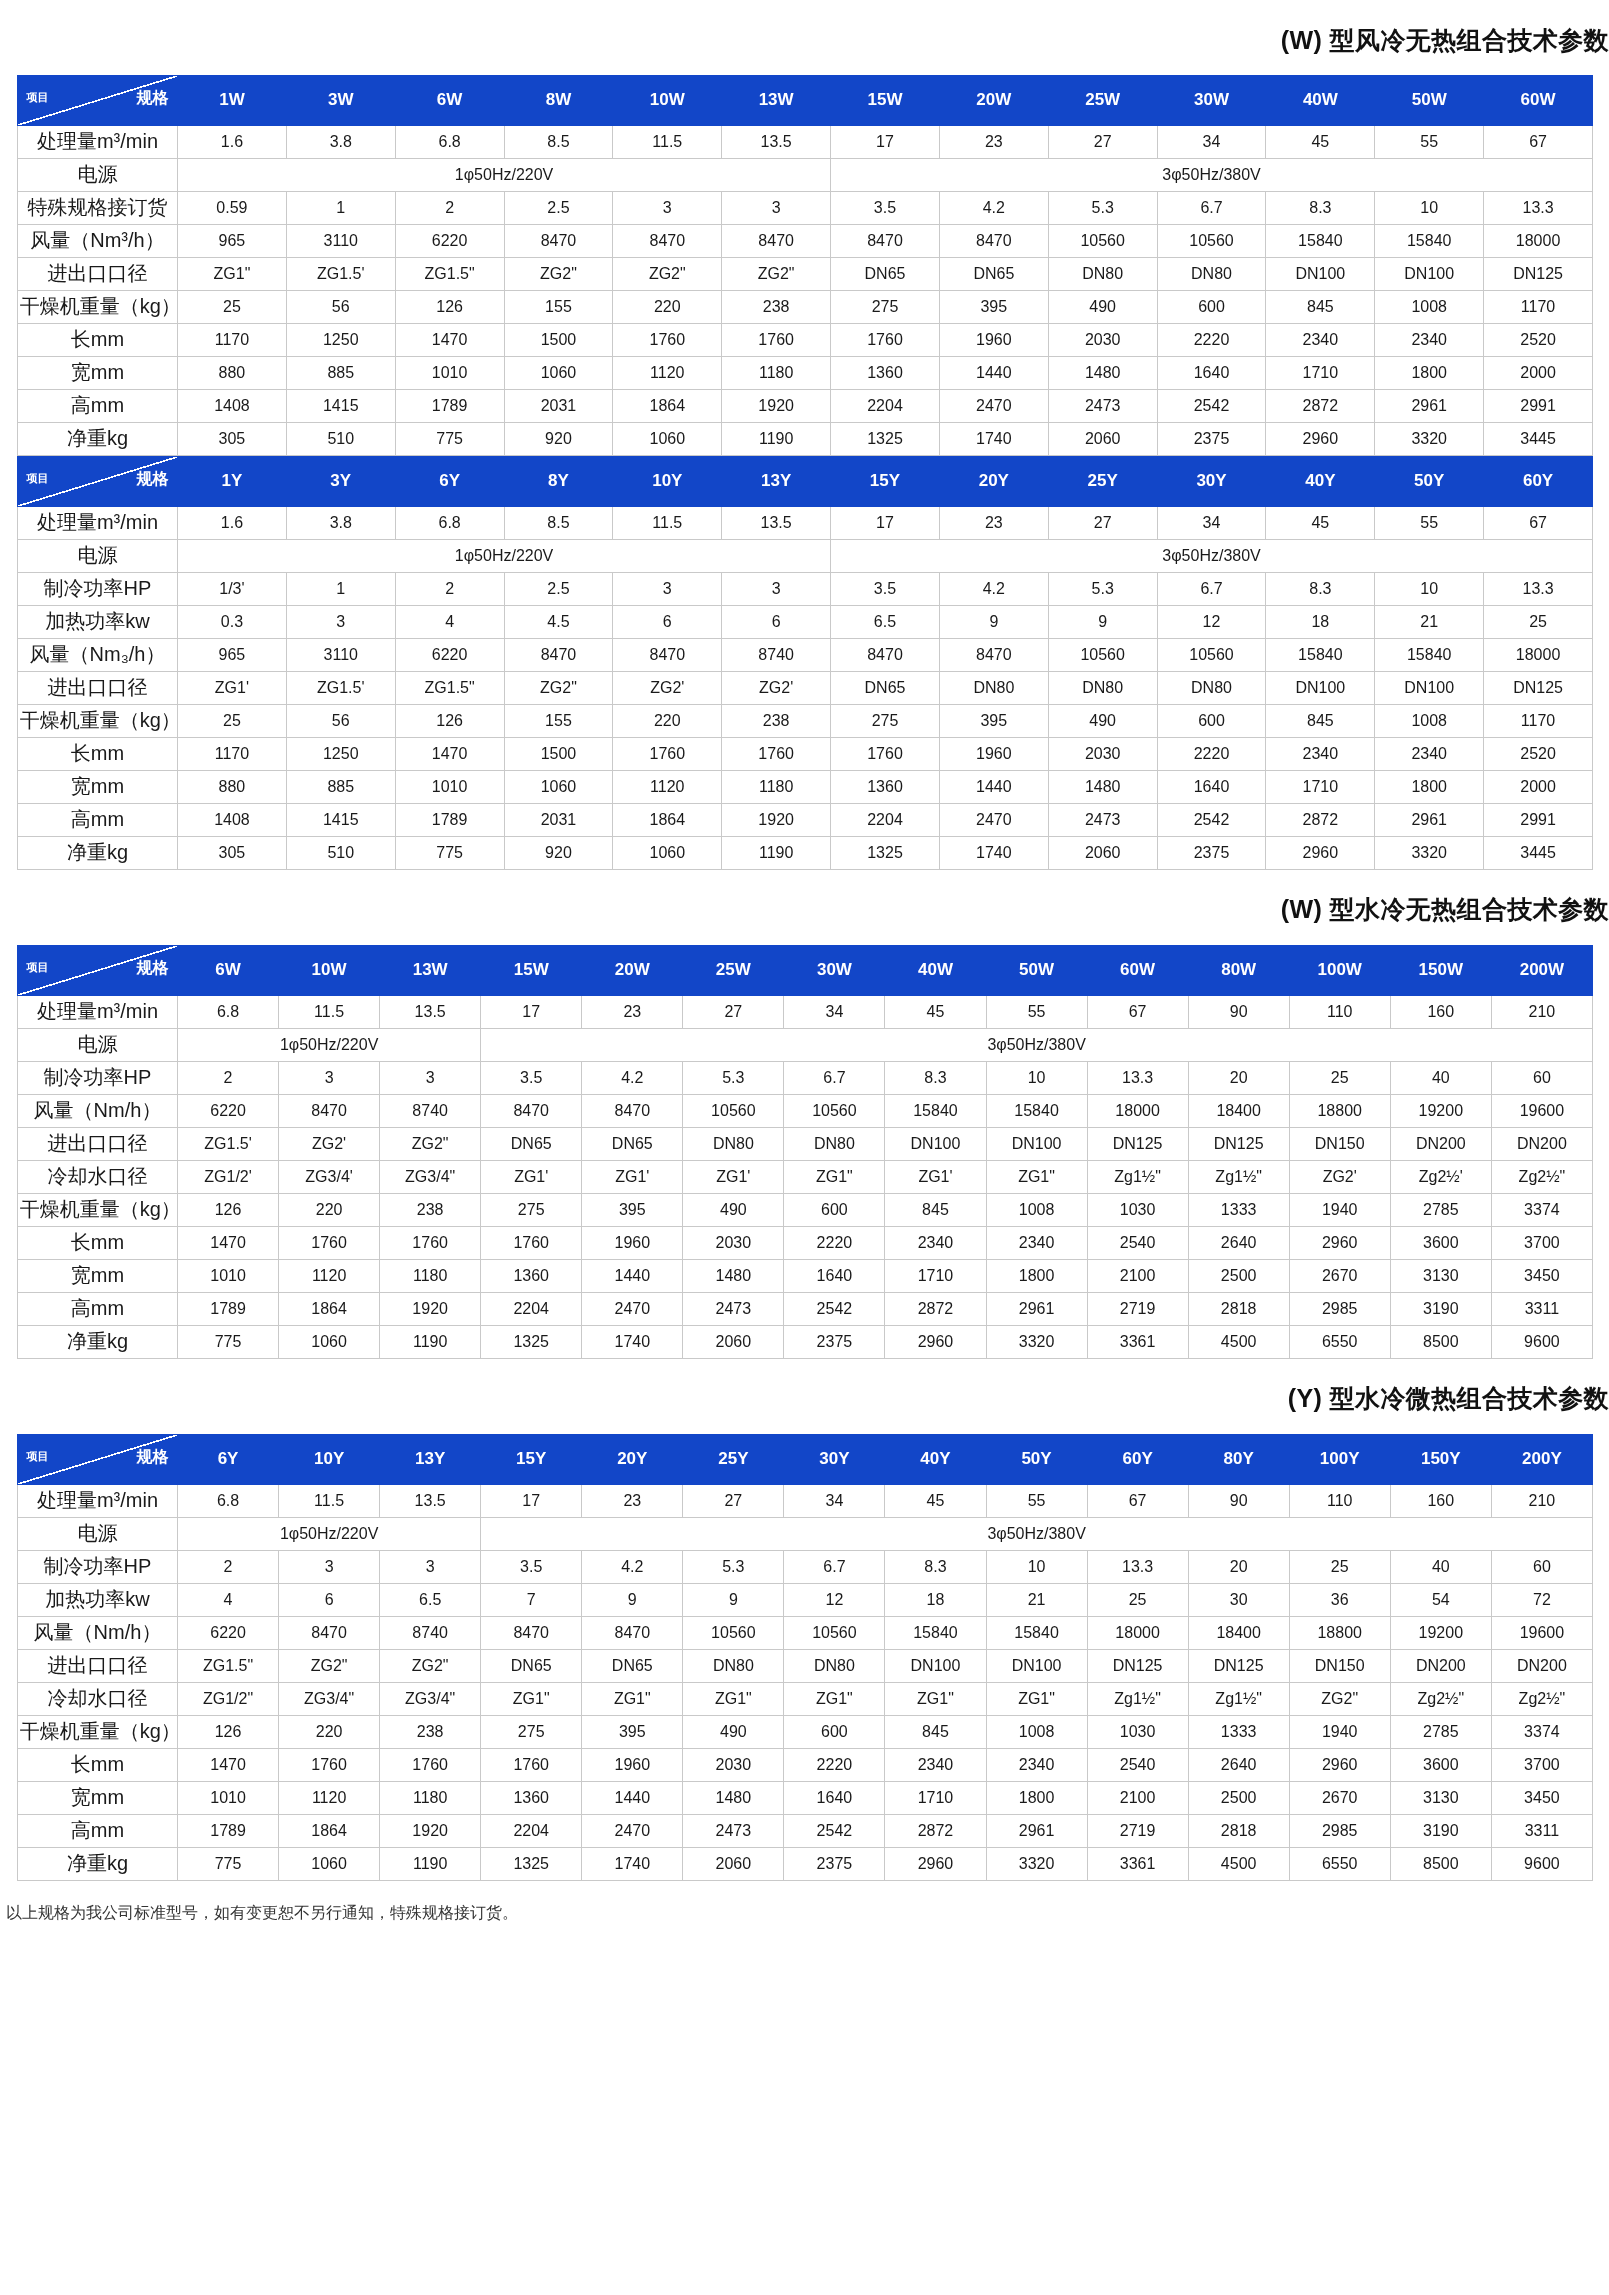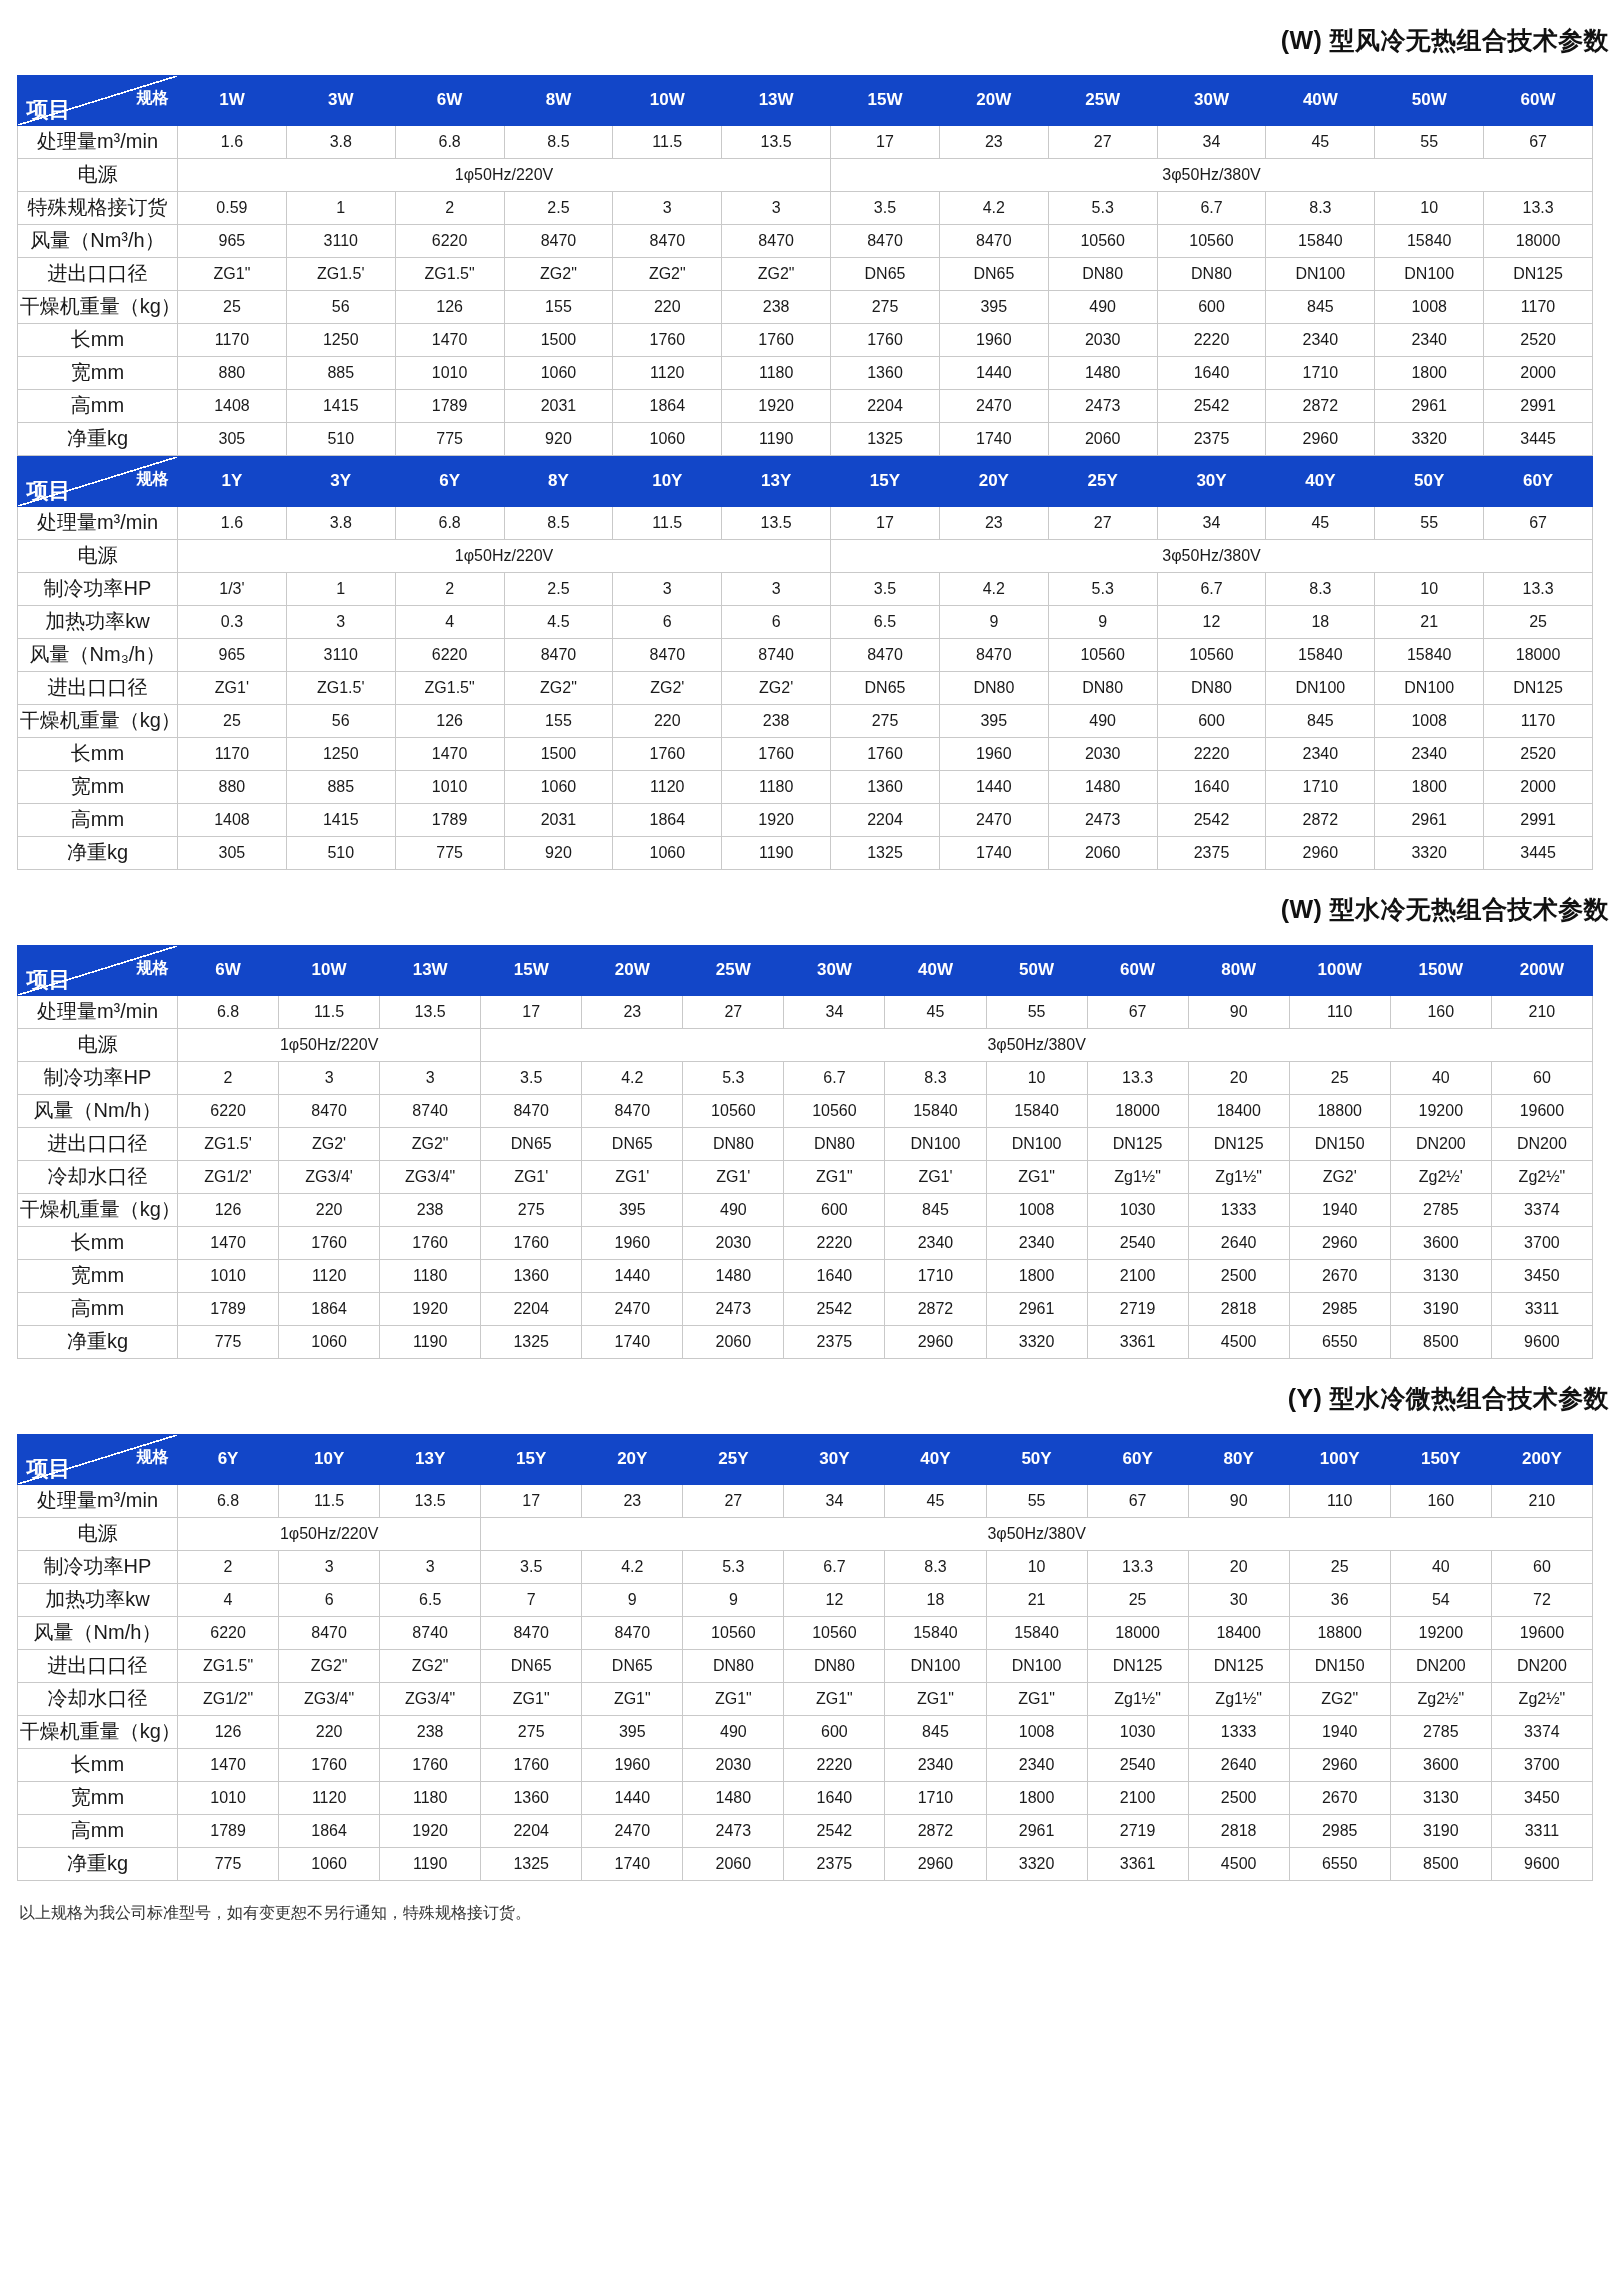--- a/index.html
+++ b/index.html
@@ -68,39 +68,39 @@
   .corner .tr {
     position: absolute;
     top: 12px;
     right: 8.4px;
     font-size: 16px;
     font-weight: bold;
     color: #fff;
   }
   .corner .bl {
     position: absolute;
-    bottom: 0;
+    bottom: 20px;
     left: 8.4px;
-    font-size: 22px;
+    font-size: 11px;
     font-weight: bold;
     color: #fff;
   }
   td.rowlabel {
     width: 159px;
     font-size: 20px;
     color: #1a1a1a;
   }
   .fade1 { color: #8c8c8c; }
   .fade2 { color: #b4b4b4; }
   .fade3 { color: #c9c9c9; }
   .fade4 { color: #d8d8d8; margin-top: 44px; }
   .footnote {
     font-size: 16px;
     color: #333;
-    padding: 22px 0 0 19px;
+    padding: 22px 0 0 6px;
   }
 </style>
 </head>
 <body>
 
 <div class="page">
   <div id="sections-root">
       <div class="section">
         <div class="section-title">(W) 型风冷无热组合技术参数</div>
         <table class="spec">

